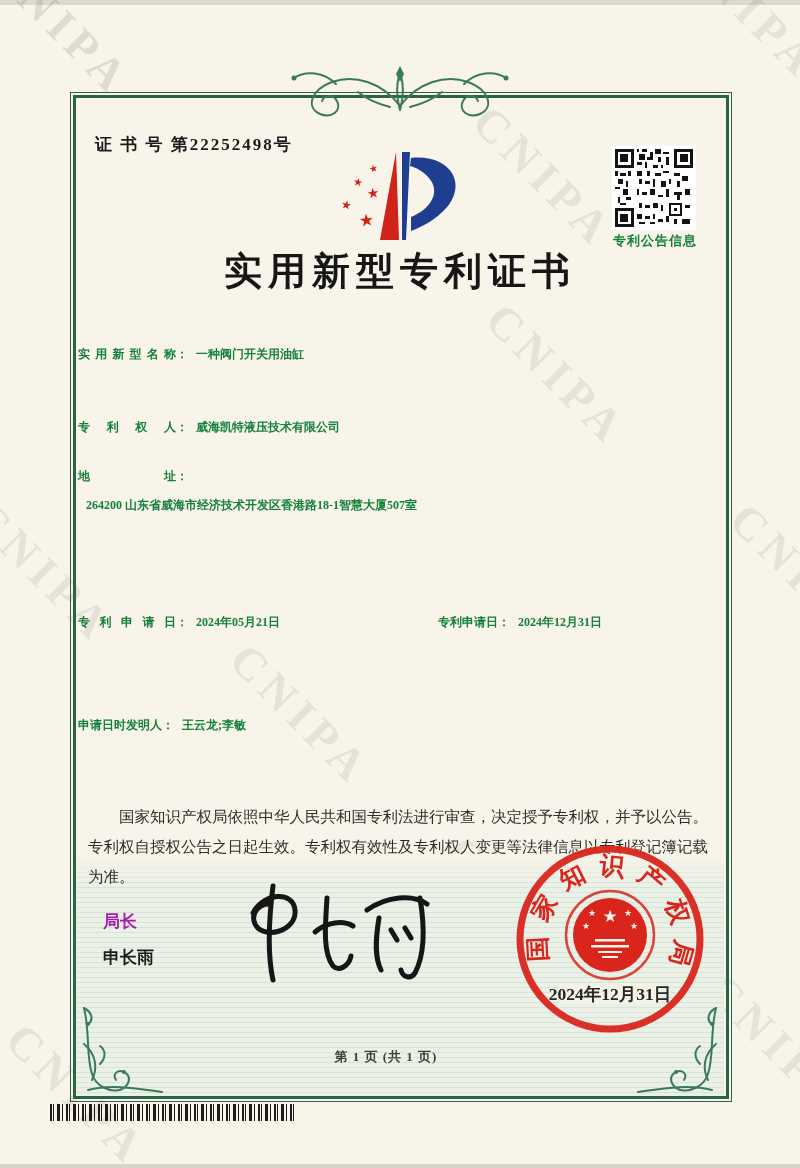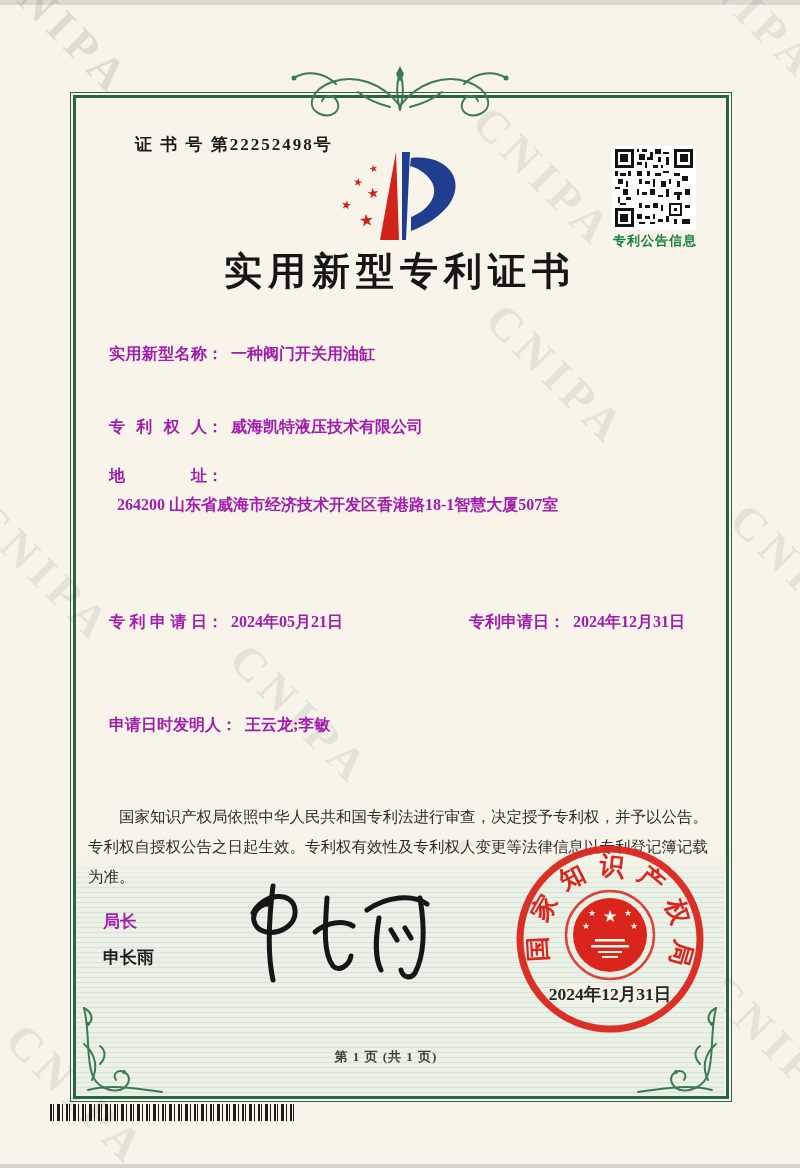--- a/index.html
+++ b/index.html
@@ -35,34 +35,34 @@
       background-image:repeating-linear-gradient(180deg,rgba(110,160,120,0.16) 0 1px,transparent 1px 5px);}
   .green-band::before{content:"";position:absolute;left:0;top:0;right:0;height:34px;
       background:linear-gradient(180deg,#f8f4e9 0%,rgba(248,244,233,0) 100%);}
 
   .ornament-top{position:absolute;left:250px;top:62px;}
   .corner-fl{position:absolute;}
   .corner-bl{left:76px;top:1004px;}
   .corner-br{left:632px;top:1004px;transform:scaleX(-1);}
 
   .cert-no{position:absolute;left:95px;top:133px;font-size:17px;font-weight:700;
-      letter-spacing:2px;color:#1b1b1b;margin-left:40px;}
+      letter-spacing:2px;color:#1b1b1b;}
 
   .logo{position:absolute;left:325px;top:142px;width:170px;height:108px;}
   .logo .star{position:absolute;color:#d0241b;line-height:1;}
 
   .qr-box{position:absolute;left:612px;top:146px;width:84px;height:84px;background:#fff;
       padding:3px;box-sizing:border-box;}
   .qr-label{position:absolute;left:596px;top:232px;width:118px;text-align:center;
       font-size:13px;font-weight:700;letter-spacing:1px;color:#15803d;}
 
   .title{position:absolute;left:0;top:246px;width:800px;text-align:center;
       font-size:38px;font-weight:700;letter-spacing:6px;color:#161616;}
 
-  .frow{position:absolute;left:109px;width:620px;font-size:16px;color:#a21caf;
+  .frow{position:absolute;left:78px;width:620px;font-size:12px;color:#15803d;
         font-weight:700;line-height:28px;}
   .flabel{display:inline-block;width:98px;text-align:justify;text-align-last:justify;
         vertical-align:top;}
   .flabel.auto{width:auto;text-align-last:auto;}
   .fcolon{display:inline-block;vertical-align:top;}
   .fvalue{display:inline-block;margin-left:8px;vertical-align:top;}
   .fvalue.wrap{width:552px;line-height:30px;}
   .col-right{position:absolute;left:360px;top:0;white-space:nowrap;}
 
   .legal{position:absolute;left:88px;top:786px;width:628px;font-size:15.5px;

